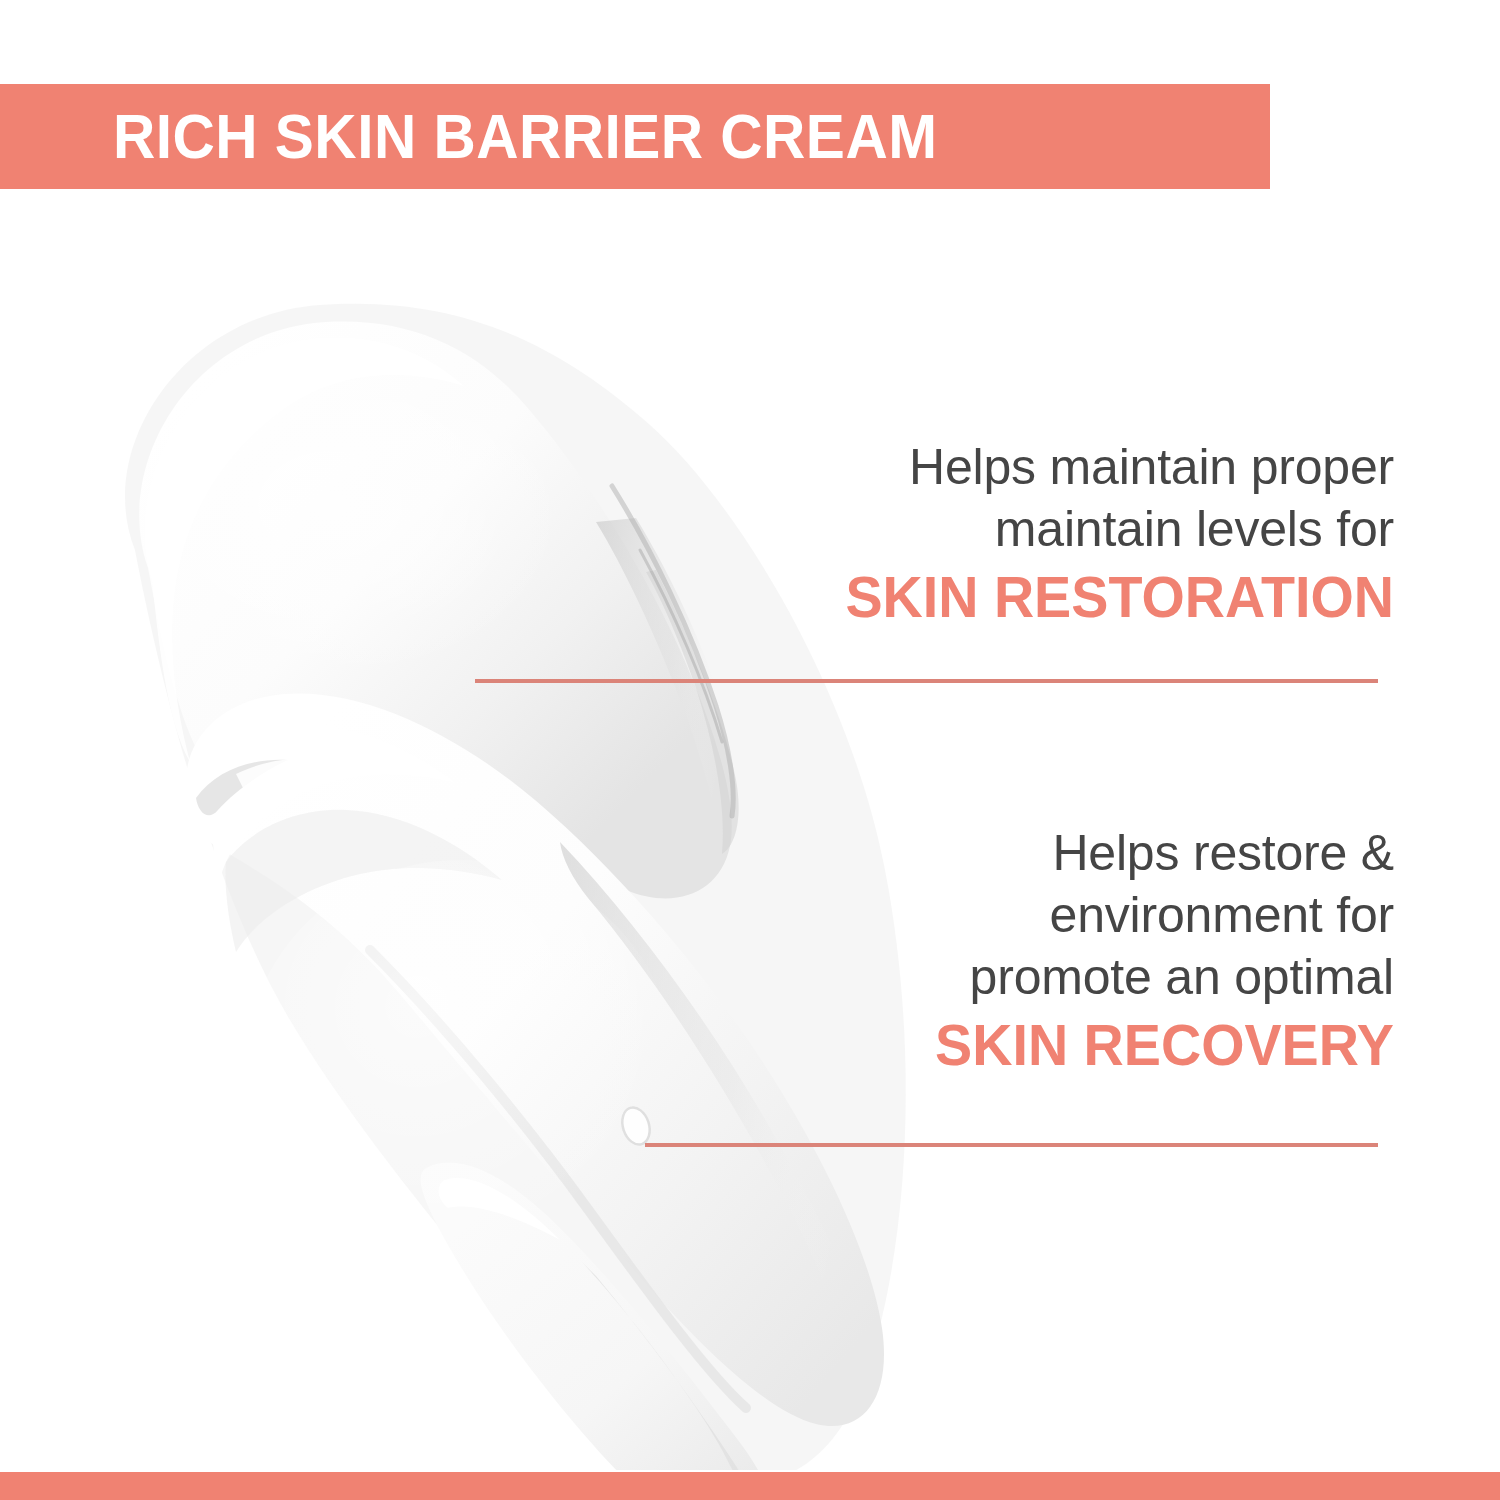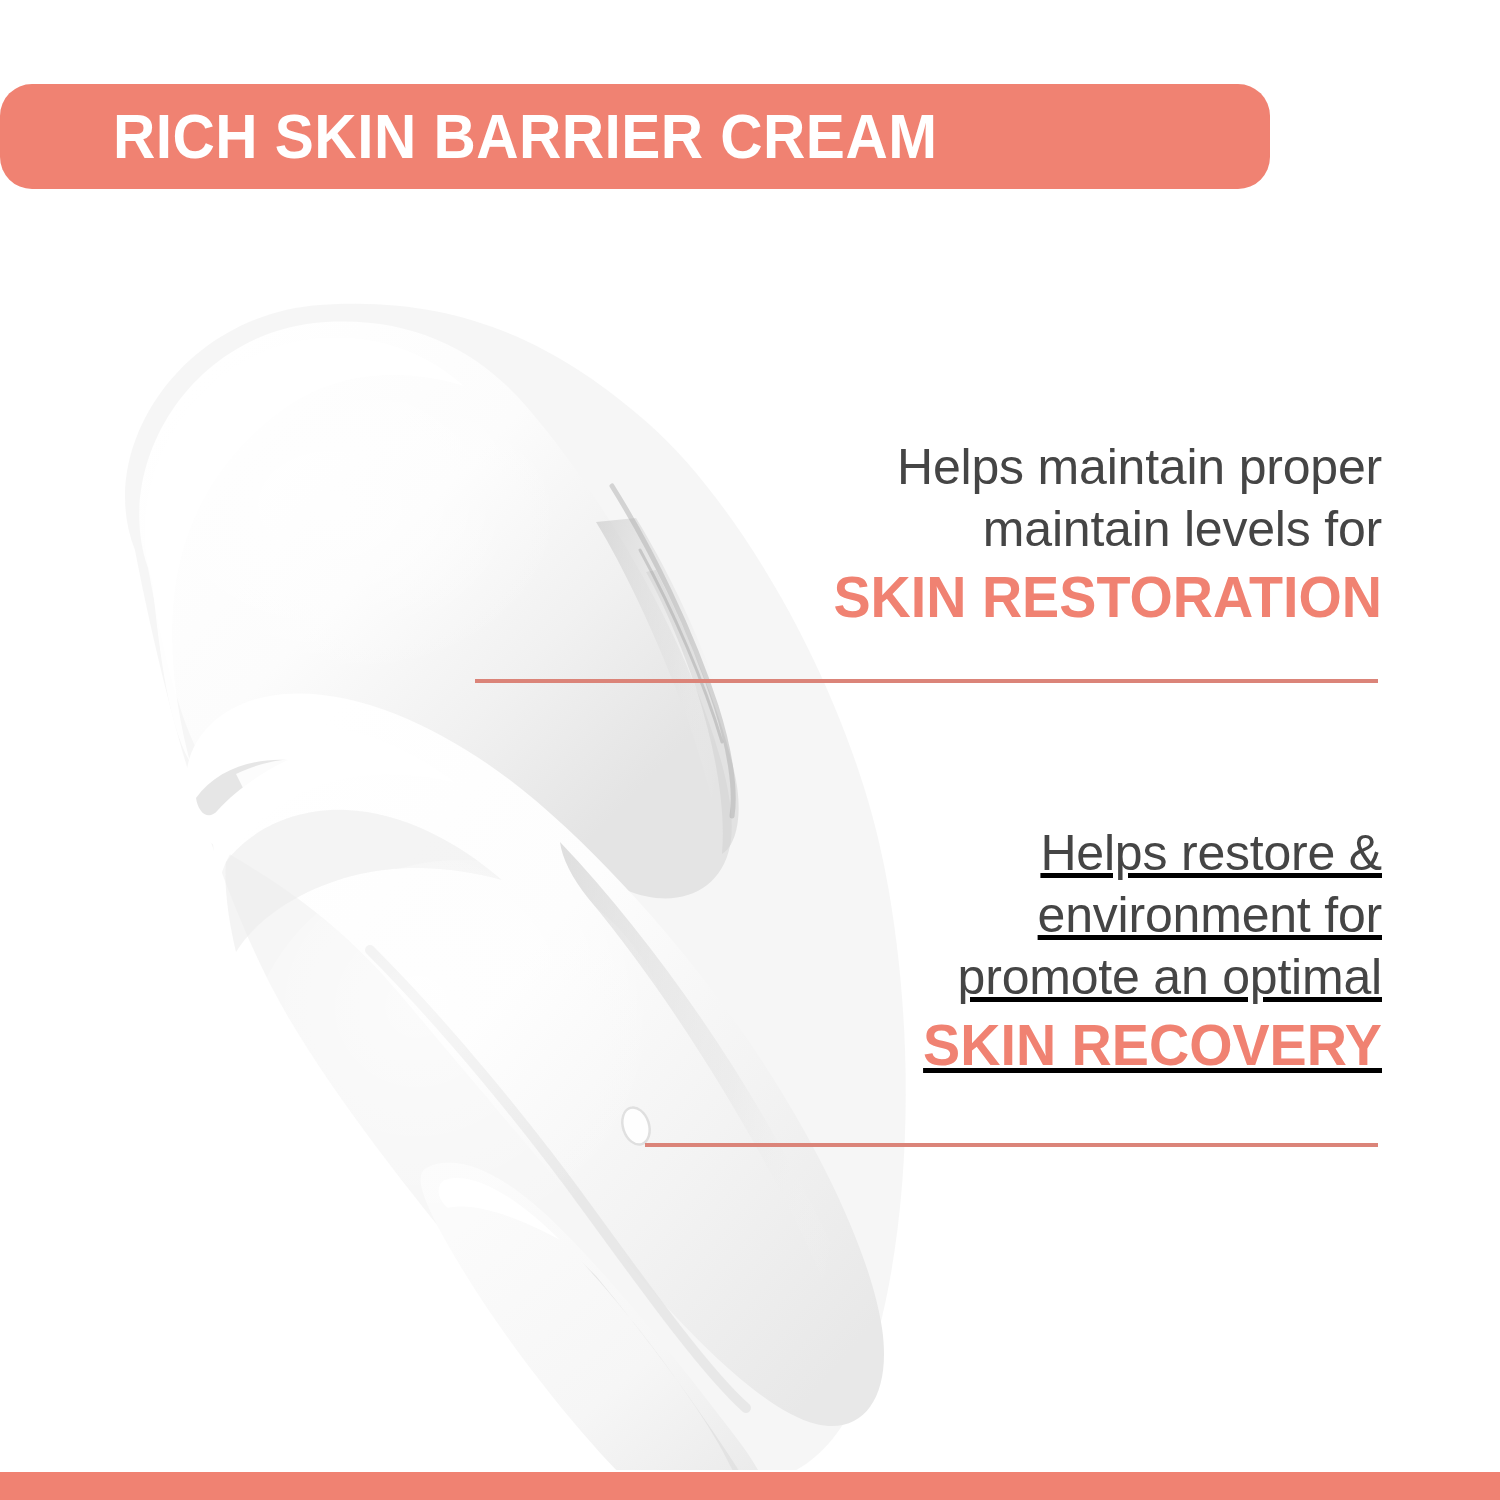--- a/index.html
+++ b/index.html
@@ -19,21 +19,20 @@
   
   .header-banner {
     position: absolute;
     left: 0;
     top: 84px;
     width: 1270px;
     height: 105px;
     background: #F08272;
     display: flex;
     align-items: center;
-    border-radius: 32px;
   }
   .header-banner-title {
     margin-left: 113px;
     color: #ffffff;
     font-family: "Liberation Sans", sans-serif;
     font-weight: 700;
     font-size: 63px;
     line-height: 1;
     letter-spacing: 0.5px;
     transform: scaleX(0.93);
@@ -48,25 +47,25 @@
     top: 250px;
     width: 900px;
     height: 1220px;
     pointer-events: none;
   }
   .cream-stage svg { display: block; width: 100%; height: 100%; }
 
   
   .claim-block {
     position: absolute;
-    right: 118px;
+    right: 106px;
     text-align: right;
   }
   .claim-block.claim-1 { top: 436px; width: 660px; }
-  .claim-block.claim-2 { top: 822px; width: 660px; text-decoration: underline; }
+  .claim-block.claim-2 { top: 822px; width: 660px; }
 
   .claim-line {
     color: #454545;
     font-family: "Liberation Sans", sans-serif;
     font-weight: 400;
     font-size: 50px;
     line-height: 62px;
     letter-spacing: -0.2px;
     white-space: nowrap;
   }

